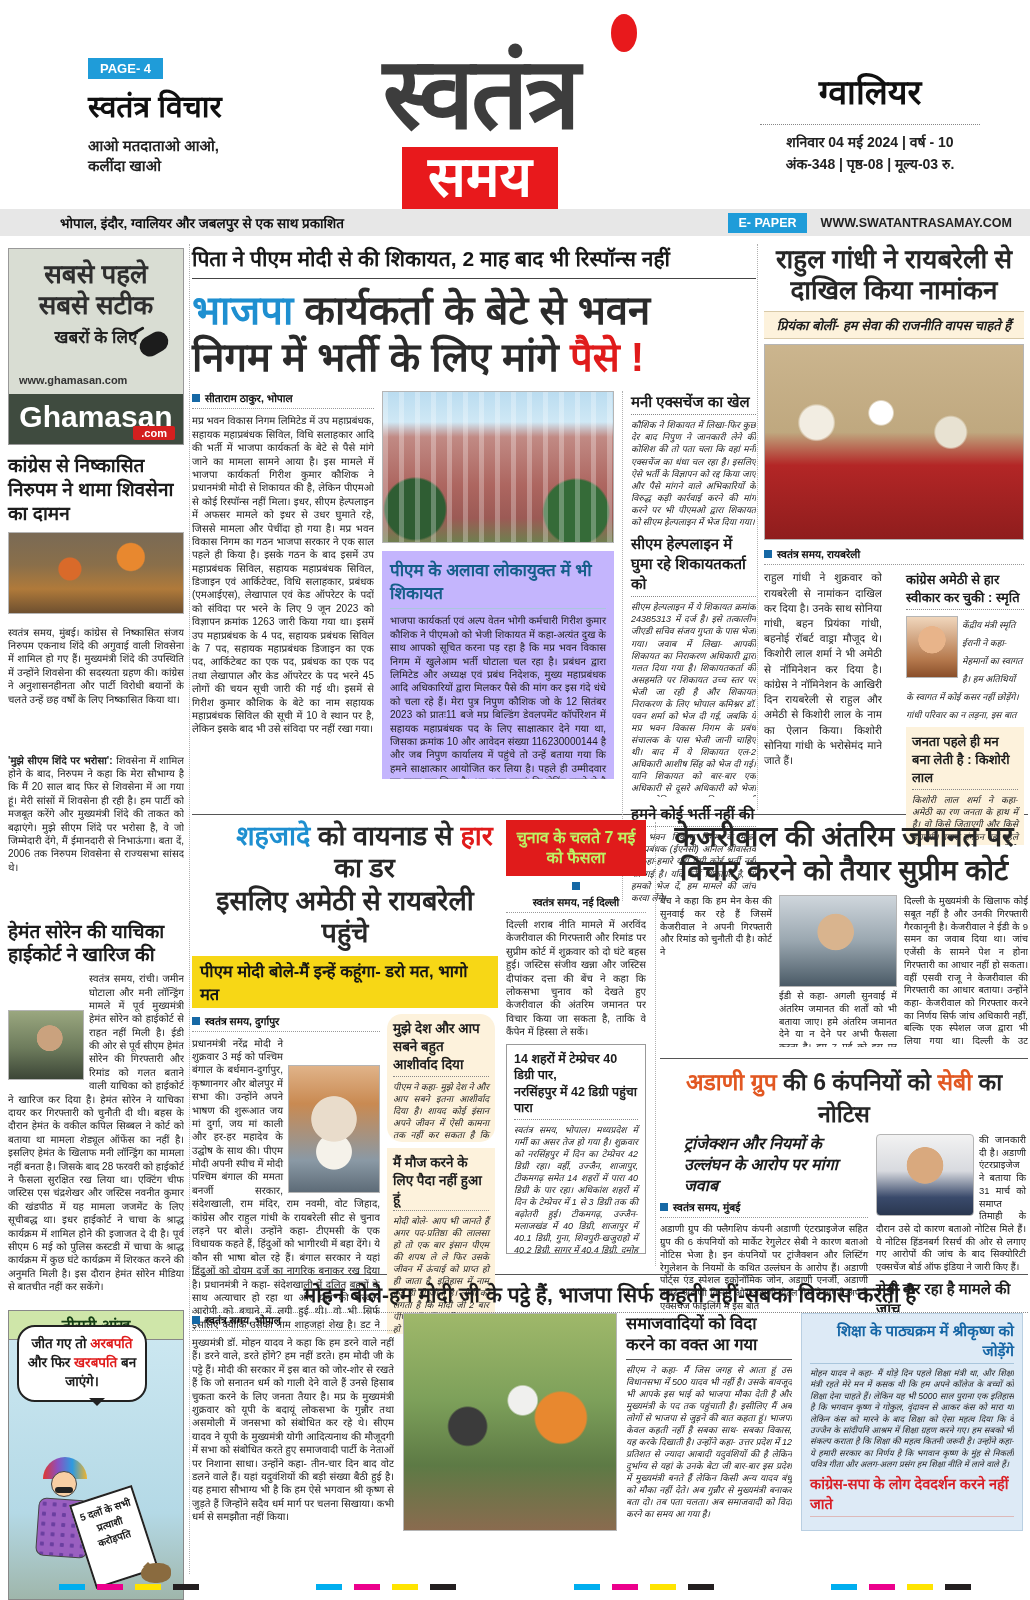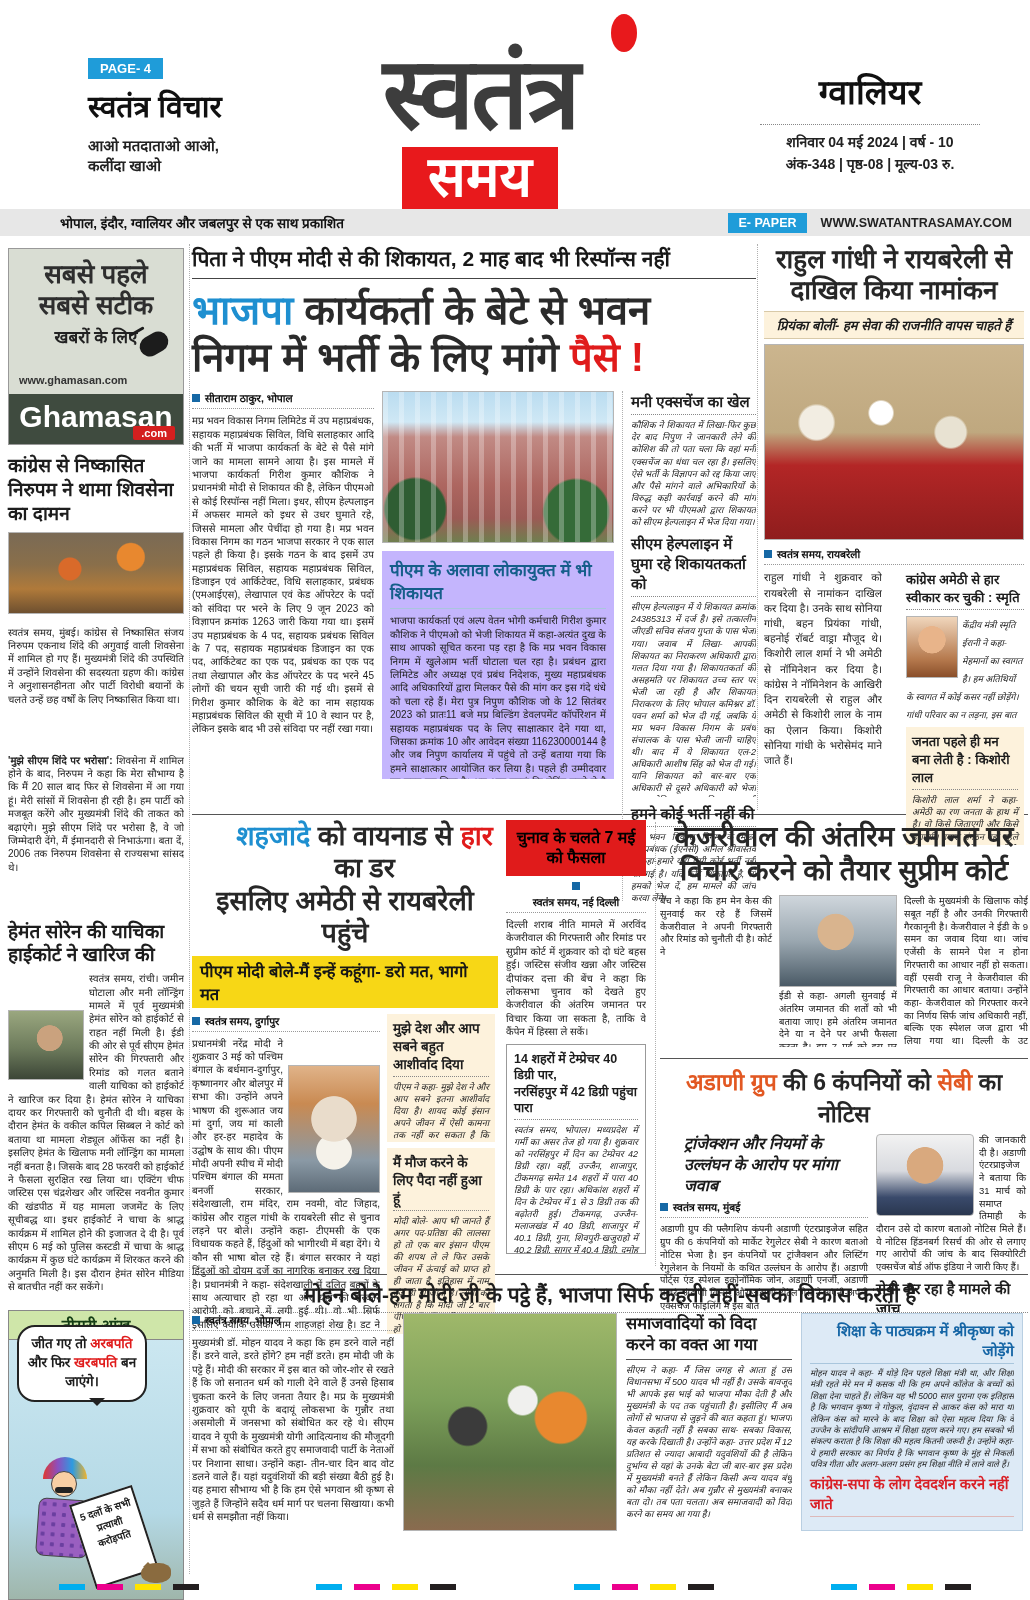--- a/index.html
+++ b/index.html
@@ -33,21 +33,21 @@
   .kicker { font-size:21px; font-weight:bold; color:#181818; border-bottom:1px solid #444; padding-bottom:6px; }
   .lead-hl { font-size:40px; font-weight:bold; line-height:1.18; color:#2a2a2a; margin-top:8px; }
   .blue { color:#1e8fd0; } .red { color:#e01b1b; } .orange { color:#e25822; }
   .h-rail { font-size:19px; font-weight:bold; line-height:1.25; color:#1d1d1d; }
   .h-mid { font-size:27px; font-weight:bold; line-height:1.2; color:#272727; text-align:center; }
   .h-sub-box { font-size:15px; font-weight:bold; color:#1d1d1d; border-bottom:1px dotted #888; padding-bottom:3px; margin-bottom:4px; }
   .yellow-strip { background:#f7d716; font-weight:bold; font-size:16.5px; color:#151515; padding:3px 8px; margin:6px 0; }
   .cream { background:#fdf2dc; }
   .bluebox { background:#c4b5fd; }
   .bluebox-h { color:#155e8a; font-weight:bold; font-size:17px; border-bottom:1px solid #a9c6dd; padding-bottom:4px; margin-bottom:5px; }
-  .red-badge { background:#e01b1b; color:#000000; font-weight:bold; font-size:16px; line-height:1.25; padding:8px; text-align:center; }
+  .red-badge { background:#e01b1b; color:#bef264; font-weight:bold; font-size:16px; line-height:1.25; padding:8px; text-align:center; }
   
   .cartoon { border:1px solid #888; background:linear-gradient(180deg,#cfe9f2,#b4d9e6 70%,#9fb6ab); position:relative; }
   .cartoon-h { background:#cfe6a9; color:#143d14; font-weight:bold; font-size:16px; text-align:center; padding:3px 0; border-bottom:1px solid #888; }
   .bubble { position:absolute; left:8px; top:14px; width:130px; background:#fff; border:2px solid #222; border-radius:18px; padding:8px 6px; font-size:13.5px; font-weight:bold; text-align:center; line-height:1.4; }
   .bubble:after { content:""; position:absolute; left:70px; bottom:-14px; border:8px solid transparent; border-top-color:#222; }
   .turban { position:absolute; width:44px; height:22px; border-radius:22px 22px 0 0; background:linear-gradient(90deg,#e0372e,#8c4fc0,#2e9be0,#efb32e); }
   .face { position:absolute; width:26px; height:26px; border-radius:50%; background:#f8cfa4; border:1px solid #444; }
   .stache { position:absolute; width:18px; height:6px; background:#222; border-radius:3px; }
   .torso { position:absolute; width:52px; height:58px; background:#9a5fc0; background-image:radial-gradient(#6b3fa0 2px, transparent 2.5px); background-size:10px 10px; border-radius:8px; transform:rotate(4deg); border:1px solid #444; }
   .sign { position:absolute; width:66px; height:88px; background:#fff; border:2px solid #222; transform:rotate(-18deg); font-size:10px; font-weight:bold; text-align:center; padding:6px 3px; line-height:1.5; }
@@ -255,21 +255,21 @@
             </div>
           <div class="bt ovh" style="height:295px;">
             <span class="photo" style="float:right; width:92px; height:128px; margin:28px 0 4px 5px;
                  background:radial-gradient(circle at 50% 42%, #e9dccb 0 26%, transparent 27%),
                             radial-gradient(circle at 50% 68%, #f5f2ea 0 18%, transparent 19%),
                             linear-gradient(180deg,#e0b389 0%,#c98a52 30%,#8a99a5 75%,#5d6b77 100%);"></span>
             <span>प्रधानमंत्री नरेंद्र मोदी ने शुक्रवार 3 मई को पश्चिम बंगाल के बर्धमान-दुर्गापुर, कृष्णानगर और बोलपुर में सभा की। उन्होंने अपने भाषण की शुरूआत जय मां दुर्गा, जय मां काली और हर-हर महादेव के उद्घोष के साथ की। पीएम मोदी अपनी स्पीच में मोदी पश्चिम बंगाल की ममता बनर्जी सरकार, संदेशखाली, राम मंदिर, राम नवमी, वोट जिहाद, कांग्रेस और राहुल गांधी के रायबरेली सीट से चुनाव लड़ने पर बोले। उन्होंने कहा- टीएमसी के एक विधायक कहते हैं, हिंदुओं को भागीरथी में बहा देंगे। ये कौन सी भाषा बोल रहे हैं। बंगाल सरकार ने यहां हिंदुओं को दोयम दर्जे का नागरिक बनाकर रख दिया है। प्रधानमंत्री ने कहा- संदेशखाली में दलित बहनों के साथ अत्याचार हो रहा था और यहां की सरकार आरोपी को बचाने में लगी हुई थी। वो भी सिर्फ इसलिए क्योंकि उसका नाम शाहजहां शेख है। डट ने कहा- विपक्ष के लोग दो फेज की वोटिंग के बाद मोदी के खिलाफ वोट जिहाद कर रहे हैं। जिहाद का मतलब देश की जनता अच्छे से समझती है। प्रधानमंत्री ने राहुल पर कहा- शहजादे को वायनाड से हार का डर है, इसलिए अमेठी से भागकर रायबरेली पहुंचे। ये सबको कहते हैं- डरो मत। मैं उनसे कहता हूं- डरो मत...भागो मत।</span>
           </div>
         </div>
         <div style="width:108px;">
-          <div class="cream" style="padding:5px 6px; height:128px; overflow:hidden;">
+          <div class="cream" style="padding:5px 6px; height:128px; overflow:hidden;border-radius:15px;">
             <div class="h-sub-box" style="font-size:13.5px;">मुझे देश और आप सबने बहुत आशीर्वाद दिया</div>
             <p class="bt it" style="font-size:9px;">पीएम ने कहा- मुझे देश ने और आप सबने इतना आशीर्वाद दिया है। शायद कोई इंसान अपने जीवन में ऐसी कामना तक नहीं कर सकता है कि ईश्वर रूपी जनता जनार्दन इतने आशीर्वाद बरसाएं और लगातार बरसाएं और सालों-साल ये आशीर्वाद बढ़ता ही जा रहा है। जीवन में इससे बड़ा संतोष क्या होता है।</p>
           </div>
           <div class="cream" style="padding:5px 6px; margin-top:6px; height:186px; overflow:hidden;">
             <div class="h-sub-box" style="font-size:13.5px;">मैं मौज करने के लिए पैदा नहीं हुआ हूं</div>
             <p class="bt it" style="font-size:9px;">मोदी बोले- आप भी जानते हैं अगर पद-प्रतिष्ठा की लालसा हो तो एक बार इंसान पीएम की शपथ ले ले फिर उसके जीवन में ऊंचाई को प्राप्त हो ही जाता है, इतिहास में नाम दर्ज हो ही जाता है। लोगों को लगता है कि मोदी जी 2 बार पीएम रहे दुनिया में इतना नाम हो गया, अरे कभी तो आराम करो। मैं मौज करने के लिए पैदा नहीं हुआ हूं। मैं 140 करोड़ देशवासियों की सेवा करने के लिए निकला हूं।</p>
           </div>
         </div>
       </div>
     </div>

